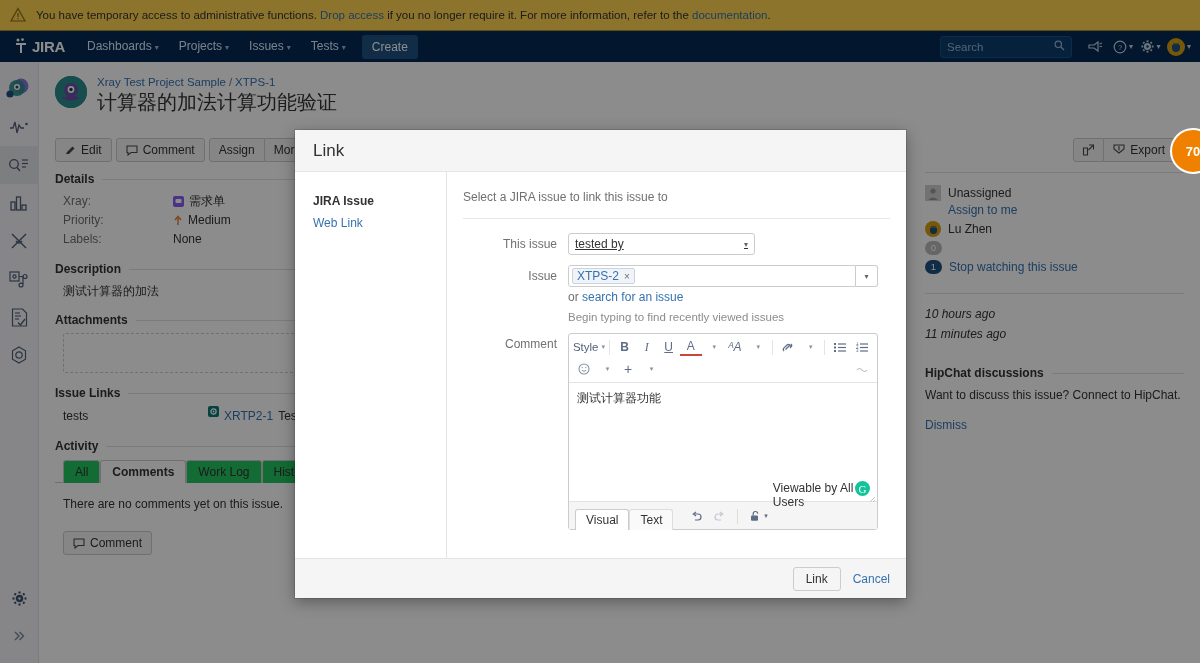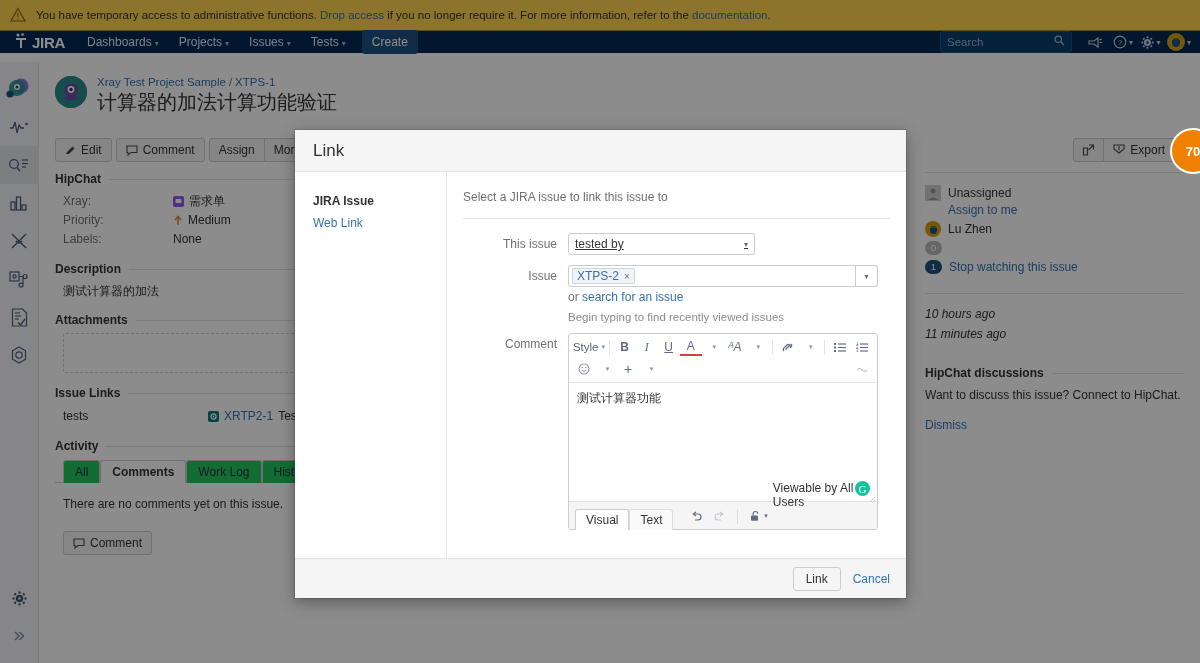--- a/index.html
+++ b/index.html
@@ -15,21 +15,21 @@
   #admin-banner{
     height:31px; background:#ffd351; border-bottom:1px solid #a88b28;
     display:flex; align-items:center; padding:0 10px; font-size:11.5px;
     color:#333; position:relative; z-index:1;
   }
   #admin-banner .warn-icon{ width:16px; height:16px; margin-right:10px; flex:0 0 16px;}
   #admin-banner a{ color:#3572b0; text-decoration:none; }
 
   
   #topnav{
-    height:22px; background:#052a53; display:flex; align-items:center;
+    height:31px; background:#052a53; display:flex; align-items:center;
     position:relative; z-index:1; color:#fff;
   }
   #logo{ display:flex; align-items:center; padding:0 12px 0 14px; font-weight:bold; font-size:15px; letter-spacing:-.3px;}
   #logo .jsvg{ margin-right:2px; }
   .nav-item{
     padding:0 10px; height:31px; line-height:31px; font-size:12px; color:#deebff;
     white-space:nowrap;
   }
   .nav-item .caret{ font-size:8px; margin-left:3px; color:#9fb4cf;}
   #create-btn{
@@ -106,21 +106,21 @@
   .kv{ display:flex; font-size:12px; line-height:19px; padding-left:8px;}
   .kv .k{ width:110px; color:#707070;}
   .kv .v{ color:#333; display:flex; align-items:center;}
   .kv .v .ico{ margin-right:5px; display:flex;}
   .desc{ padding-left:8px; font-size:12px; color:#333; line-height:18px;}
   #dropzone{
     margin-left:8px; height:40px; border:1px dashed #ccc; border-radius:3px;
   }
   .link-row{ display:flex; font-size:12px; padding-left:8px; line-height:20px; }
   .link-row .rel{ width:145px; color:#333;}
-  .link-row .lnk{ color:#3572b0; display:flex; align-items:center;}
+  .link-row .lnk{ color:#3572b0; display:flex; }
   .link-row .lnk .ico{ margin-right:5px; display:flex;}
 
   #tabs{ display:flex; border-bottom:1px solid #ccc; padding-left:8px; margin-top:6px;}
   .tab{
     padding:4px 11px; font-size:12px; color:#333; border:1px solid transparent;
     border-bottom:none; position:relative; top:1px;
   }
   .tab.active{ background:#fff; border-color:#ccc; border-radius:3px 3px 0 0; font-weight:bold;}
   .tab.plain{ border-color:#ccc; background:#22c55e; border-radius:3px 3px 0 0;}
   #no-comments{ padding:14px 8px 0 8px; font-size:12px; color:#333;}
@@ -496,21 +496,21 @@
           <span class="caret">▾</span>
         </div>
       </div>
     </div>
   </div>
 
   <div id="cols">
 
     <div id="col-left">
       <div class="section-head first">
-        <span>HipChat</span>
+        <span>Details</span>
           <span class="rule"></span>
       </div>
 
       <div class="kv">
         <div class="k">Xray:</div>
         <div class="v">
           <span class="ico">
             <svg width="11" height="11" viewBox="0 0 11 11">
                 <rect width="11" height="11" rx="2" fill="#8b5cf6"></rect>
                 <rect x="2.5" y="3" width="6" height="4" rx="1" fill="#fff"></rect>

